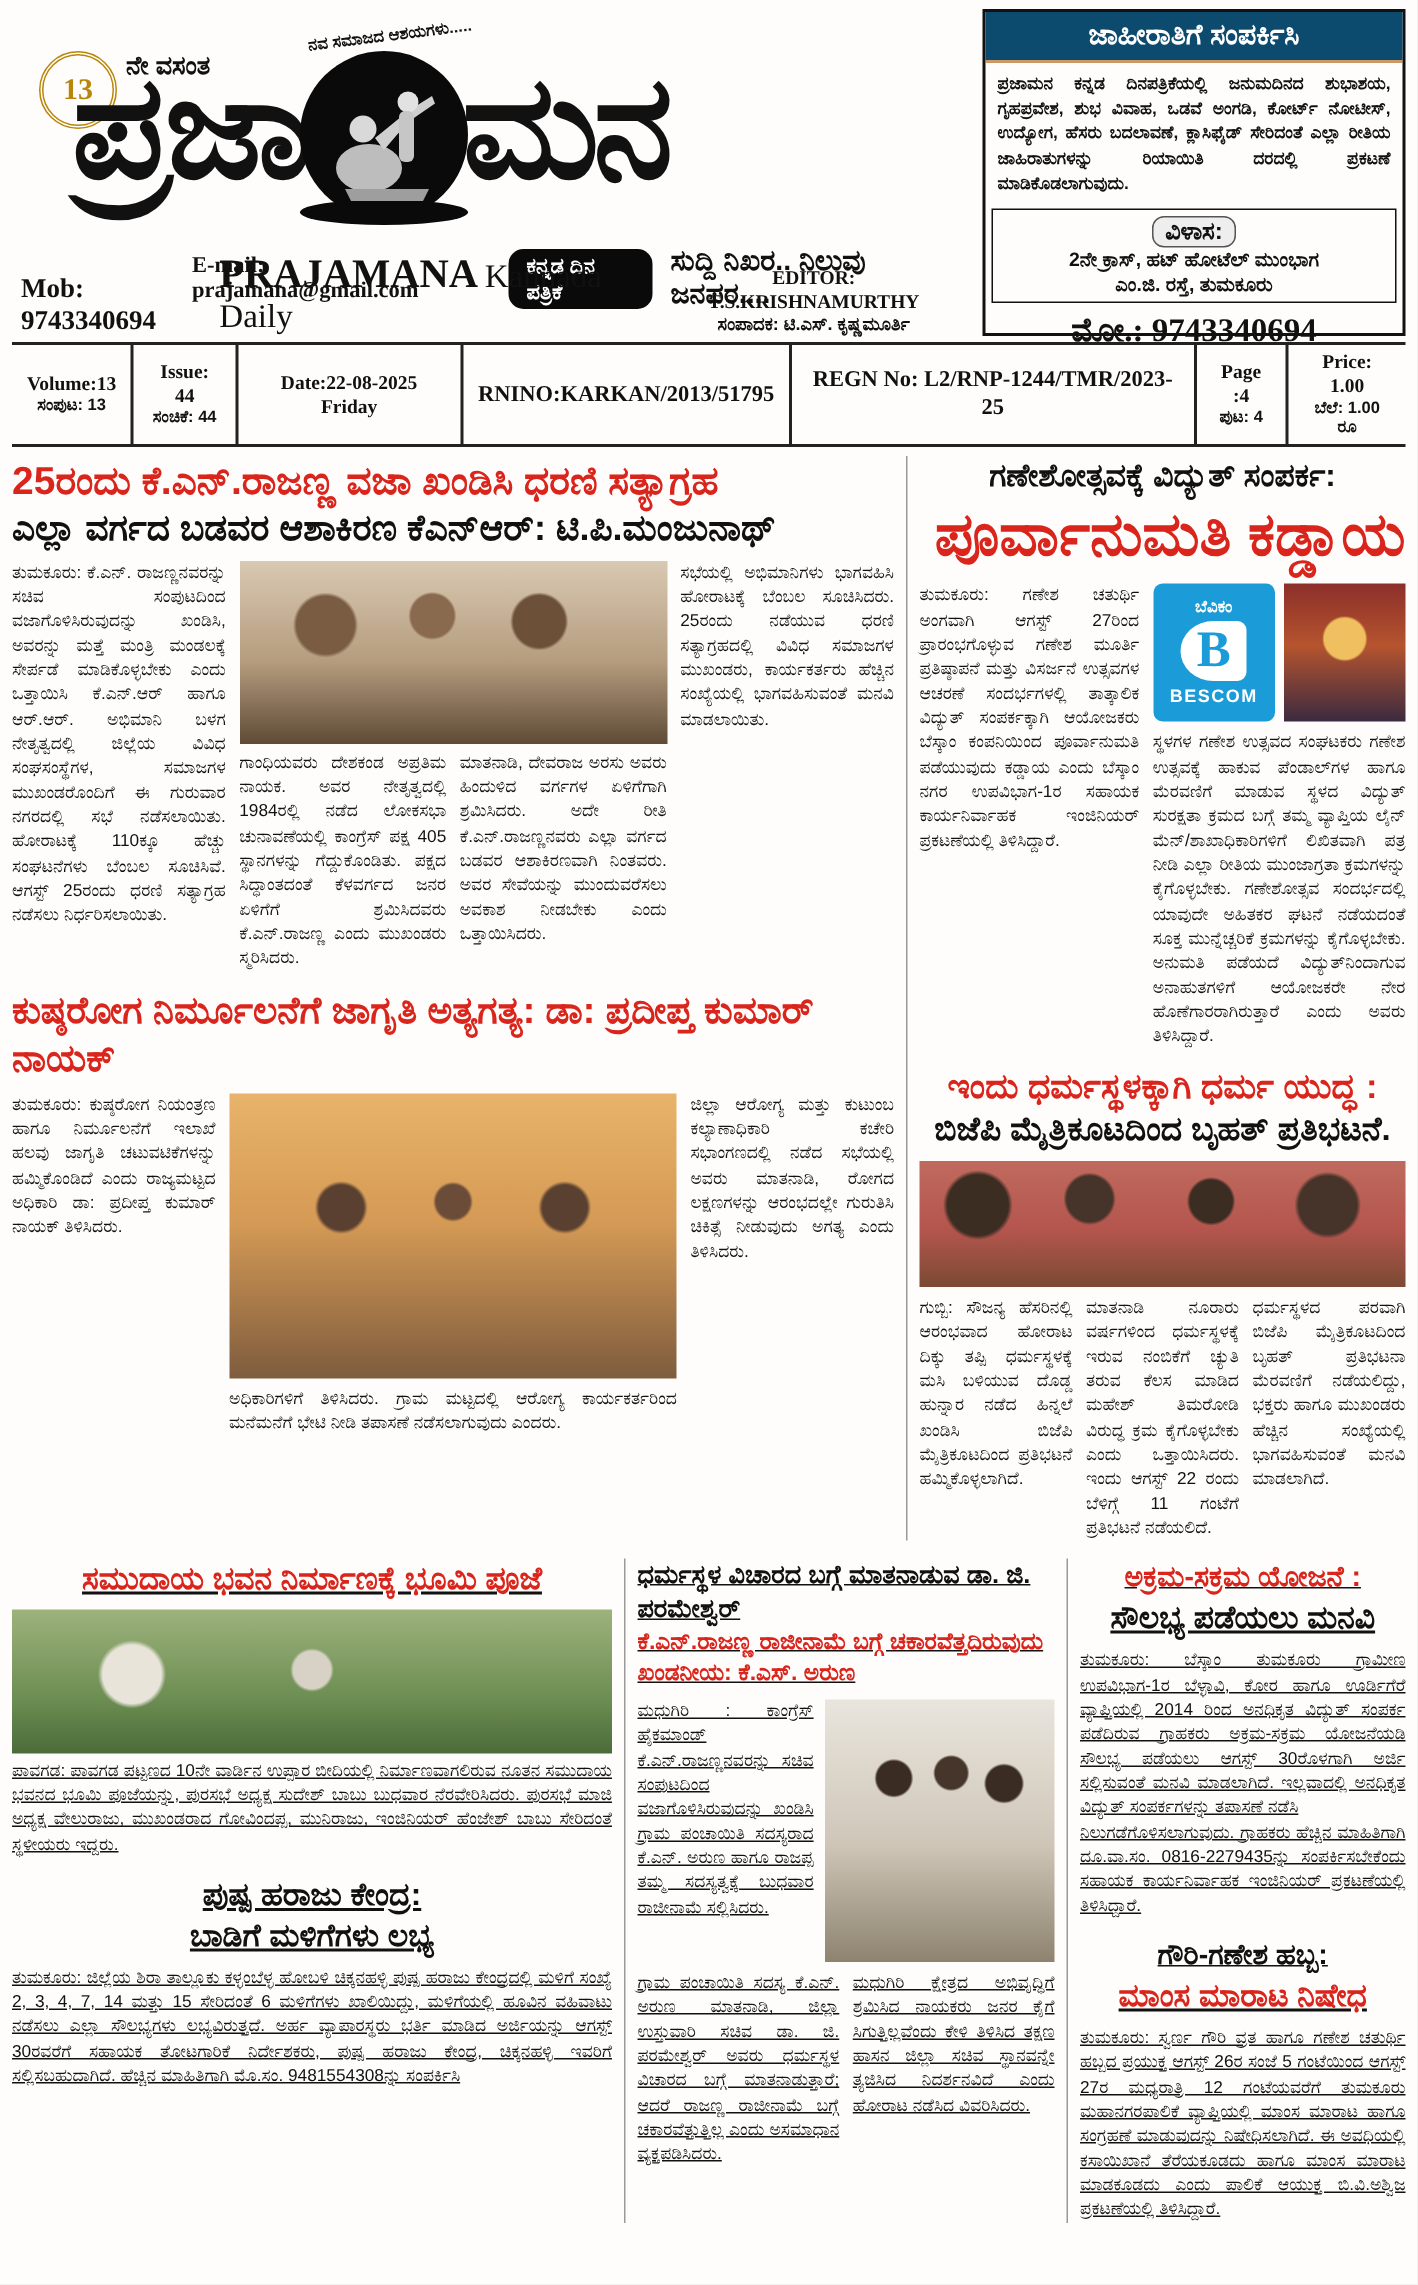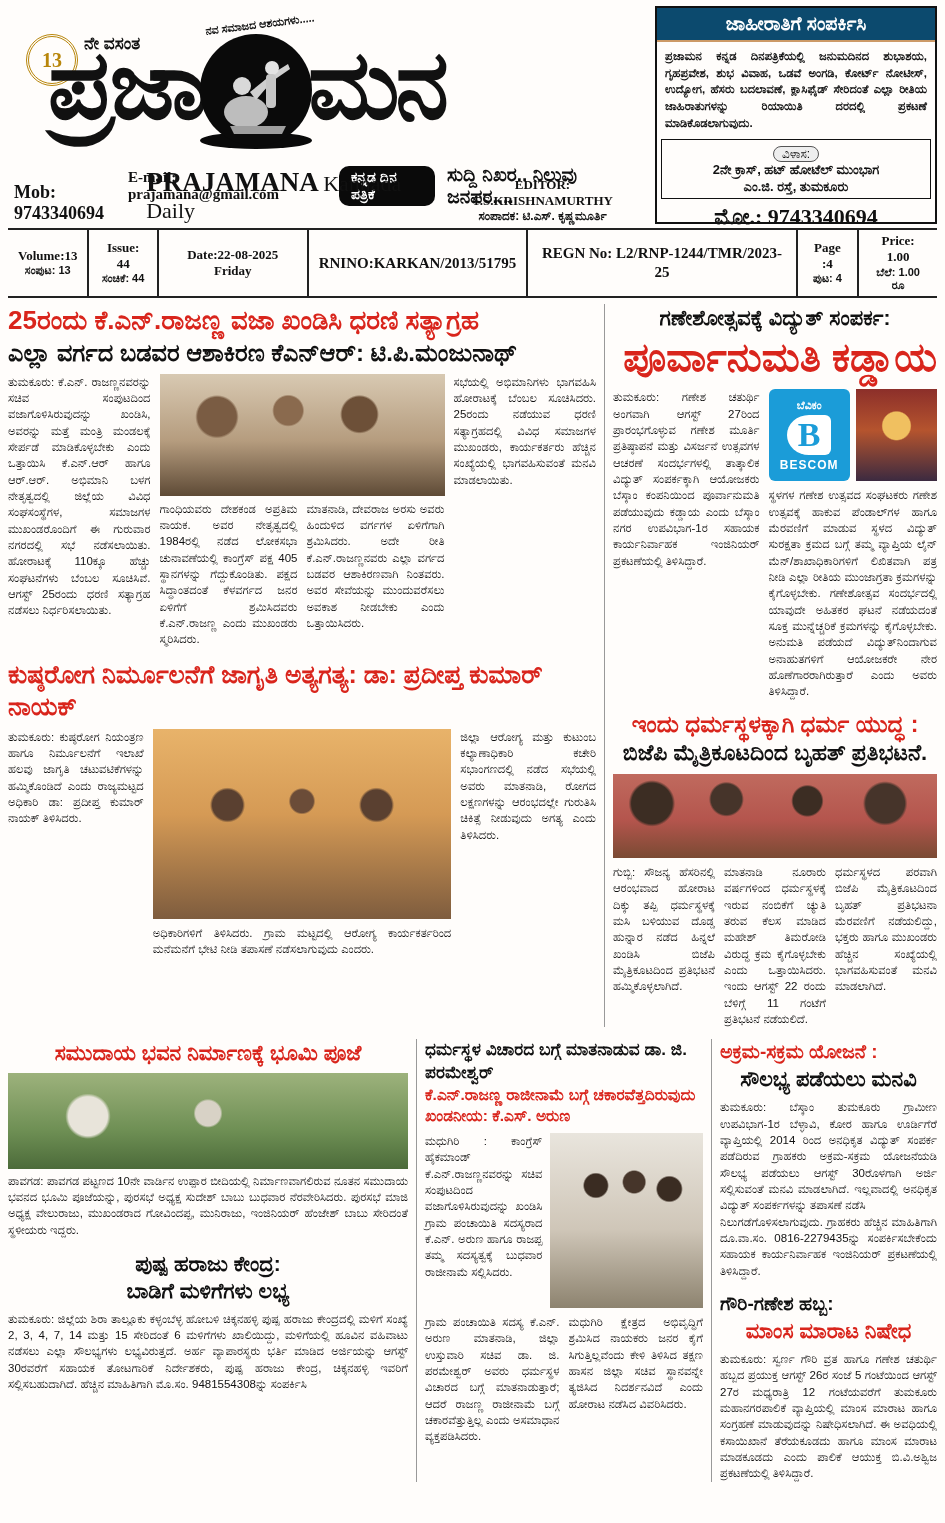--- a/index.html
+++ b/index.html
@@ -36,21 +36,21 @@
   .editor-block{text-align:center;line-height:1.25;}
   .editor-en{font-weight:bold;font-size:13px;font-family:"Liberation Serif","DejaVu Serif",serif;}
   .editor-kn{font-weight:bold;font-size:12px;}
   
   .ad-box{width:278px;border:2px solid #111;display:flex;flex-direction:column;}
   .ad-title{background:#0c4a6e;color:#fff;text-align:center;font-weight:bold;font-size:19px;
     padding:5px 0;border-bottom:2px solid #c96;}
   .ad-body{font-size:11.5px;font-weight:bold;padding:6px 8px;line-height:1.45;text-align:justify;}
   .ad-address{border:1px solid #111;margin:2px 4px;text-align:center;padding:4px 2px 2px;}
   .ad-address-label{display:inline-block;border:1px solid #555;border-radius:8px;padding:0 8px;
-    font-size:12px;font-weight:normal;background:#eee;}
+    font-size:16px;font-weight:bold;background:#eee;}
   .ad-address-line{font-size:13px;font-weight:bold;line-height:1.3;}
   .ad-phone{text-align:center;font-weight:bold;font-size:22px;padding:3px 0 4px;
     font-family:"Liberation Serif","DejaVu Serif",serif;}
   
   .info-bar{border-top:2px solid #222;border-bottom:2px solid #222;margin-top:4px;
     display:flex;align-items:stretch;text-align:center;}
   .info-cell{padding:3px 10px;border-left:2px solid #222;display:flex;flex-direction:column;
     justify-content:center;line-height:1.25;}
   .info-cell:first-child{border-left:none;}
   .info-en{font-weight:bold;font-size:13px;font-family:"Liberation Serif","DejaVu Serif",serif;}
@@ -104,29 +104,29 @@
   .bescom .bigb{font-size:34px;font-weight:bold;line-height:1;
     font-family:"Liberation Serif","DejaVu Serif",serif;background:#fff;color:#1b9cd8;
     width:44px;height:40px;margin:2px auto;border-radius:50% 6px 6px 50%;display:flex;
     align-items:center;justify-content:center;}
   .bescom .en{font-size:12px;font-weight:bold;letter-spacing:1px;}
   .sec-gap{margin-top:10px;}
   .a3-h1{font-size:23px;text-align:center;line-height:1.3;}
   .a3-h2{font-size:22px;text-align:center;line-height:1.3;}
   .a4-h{font-size:25px;line-height:1.3;}
   
-  .bottom{display:flex;gap:8px;margin-top:12px;}
+  .bottom{display:flex;gap:8px;margin-top:12px;text-decoration:underline;}
   .b-left{width:400px;}
   .b-mid{width:278px;border-left:1px solid #999;padding-left:8px;}
   .b-right{flex:1;border-left:1px solid #999;padding-left:8px;}
   .b-h-red{font-size:21px;text-align:center;line-height:1.3;}
   .b-h-black{font-size:21px;text-align:center;line-height:1.3;}
   .m-h1{font-size:17px;line-height:1.35;}
   .m-h2{font-size:15.5px;line-height:1.35;}
-  .r-h1{font-size:19px;text-align:left;line-height:1.35;}
+  .r-h1{font-size:19px;text-align:center;line-height:1.35;}
   .r-h2{font-size:21px;text-align:center;line-height:1.35;}
   .caption{font-size:11.5px;line-height:1.42;text-align:justify;margin-top:4px;}
   .small-gap{margin-top:6px;}
   .center-h{margin-top:12px;}
 </style>
 </head>
 <body>
 
 <div class="page">
 

